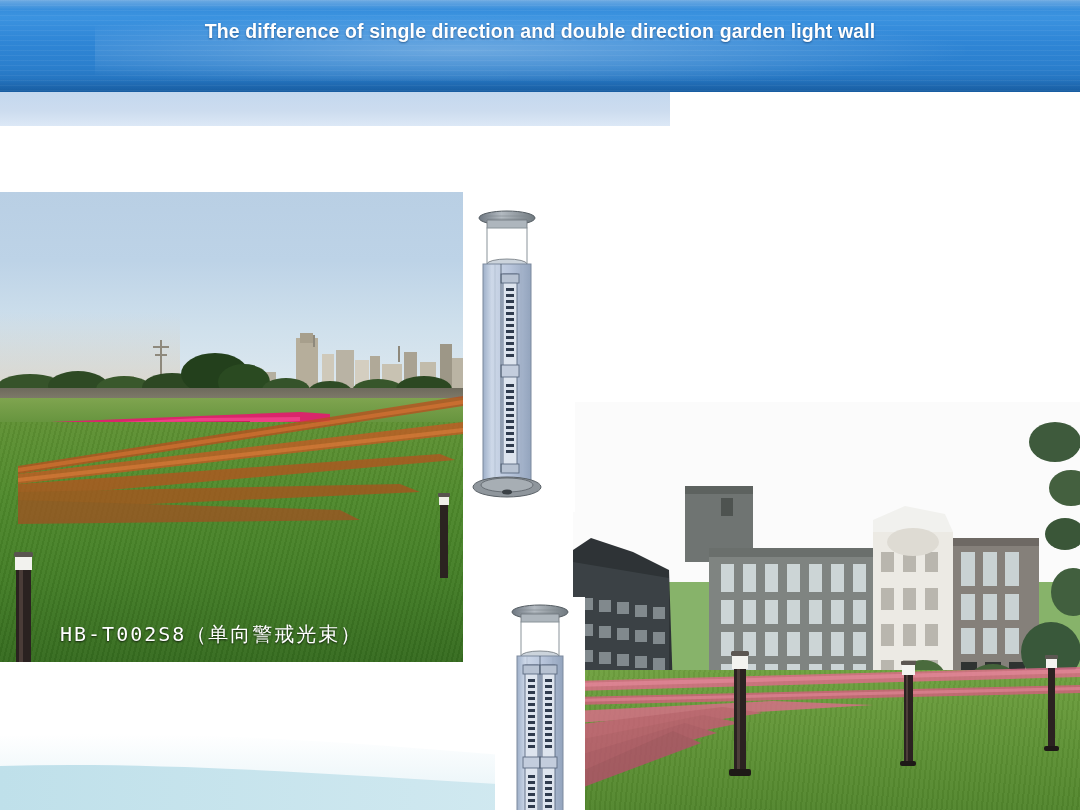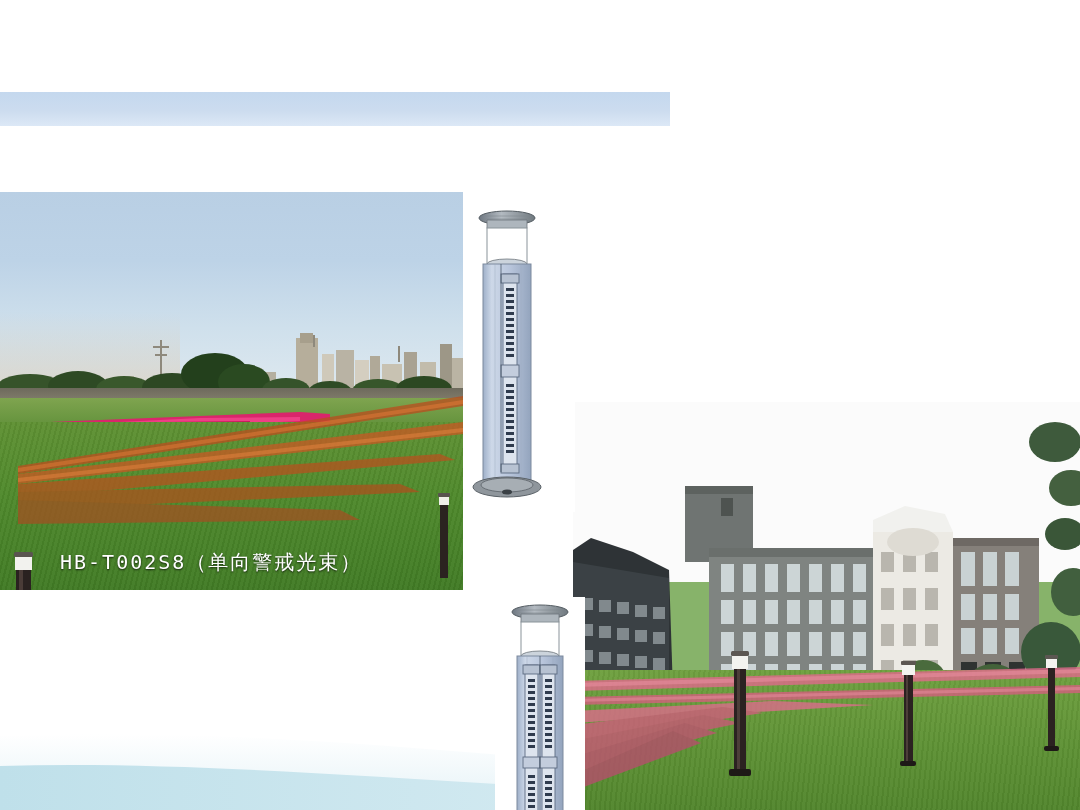--- a/index.html
+++ b/index.html
@@ -61,21 +61,21 @@
     box-shadow:0 0 0 0 transparent;
   }
   .wave{
     position:absolute;left:0;bottom:0;width:1080px;height:86px;
   }
 
   
   .photo{position:absolute;overflow:hidden;background:#87b36a;}
 
   
-  #photo-left{left:0;top:100px;width:463px;height:398px;}
+  #photo-left{left:0;top:100px;width:463px;height:470px;}
   .lp-sky{position:absolute;left:0;top:0;width:463px;height:195px;
     background:linear-gradient(180deg,#b9cfe4 0%,#bdd3e7 35%,#cfe0ec 70%,#dde8ef 100%);}
   .lp-sky .hazeL{position:absolute;left:0;top:120px;width:180px;height:80px;
     background:linear-gradient(180deg,rgba(216,202,182,0.0),rgba(216,200,176,0.55));}
   .lp-skyline{position:absolute;left:0;top:140px;width:463px;height:70px;}
   .lp-trees{position:absolute;left:0;top:160px;width:463px;height:50px;}
   .lp-strip{position:absolute;left:0;top:196px;width:463px;height:18px;
     background:linear-gradient(180deg,#6d6a5c,#8a8472);}
   .lp-grassTop{position:absolute;left:0;top:206px;width:463px;height:28px;
     background:linear-gradient(180deg,#7fa44f,#63923c);}
@@ -103,20 +103,27 @@
   
   .render{position:absolute;background:#ffffff;}
   #render-single{left:465px;top:110px;width:110px;height:310px;}
   #render-double{left:495px;top:505px;width:90px;height:305px;}
 </style>
 </head>
 <body>
 
 <div class="slide">
 
+  <div class="header">
+    <div class="sheen"></div>
+    <div class="glowbox"></div>
+    <div class="stripes"></div>
+    <div class="lowband"></div>
+    <div class="header-title">The difference of single direction and double direction garden light wall</div>
+  </div>
 
   <div class="body-area">
 
     <div class="left-tint"></div>
     <div class="round-corner"></div>
 
     <svg class="wave" viewBox="0 0 1080 86" preserveAspectRatio="none">
       <defs>
         <linearGradient id="wv1" x1="0" y1="0" x2="0" y2="1">
           <stop offset="0%" stop-color="#ffffff"></stop>

